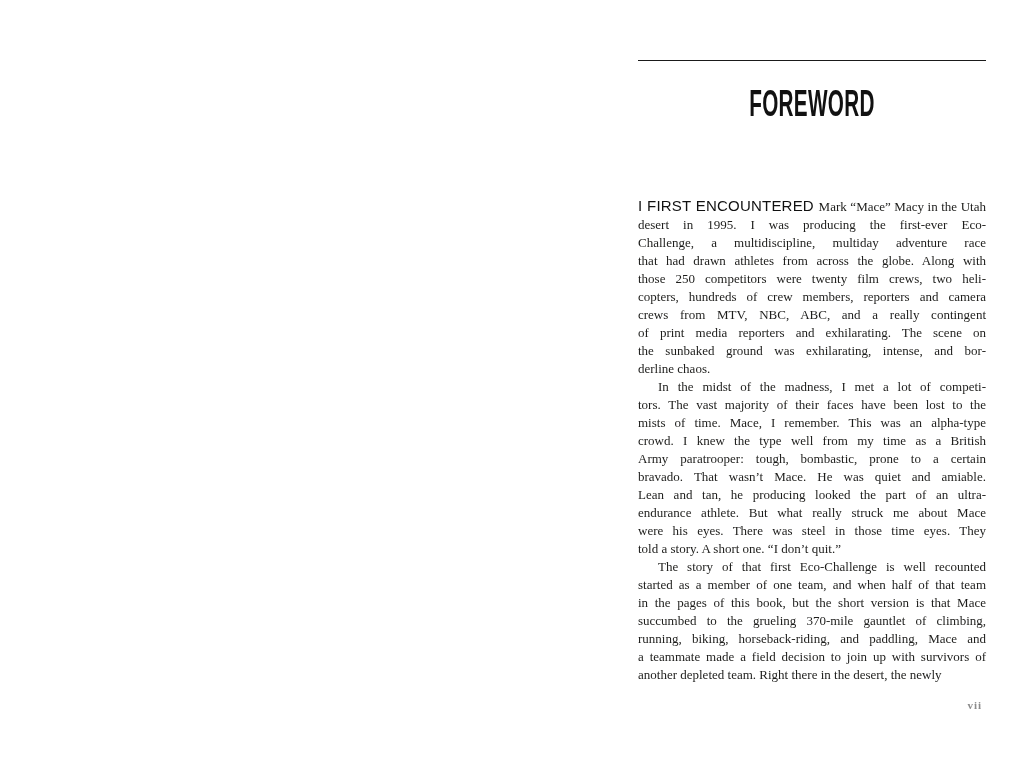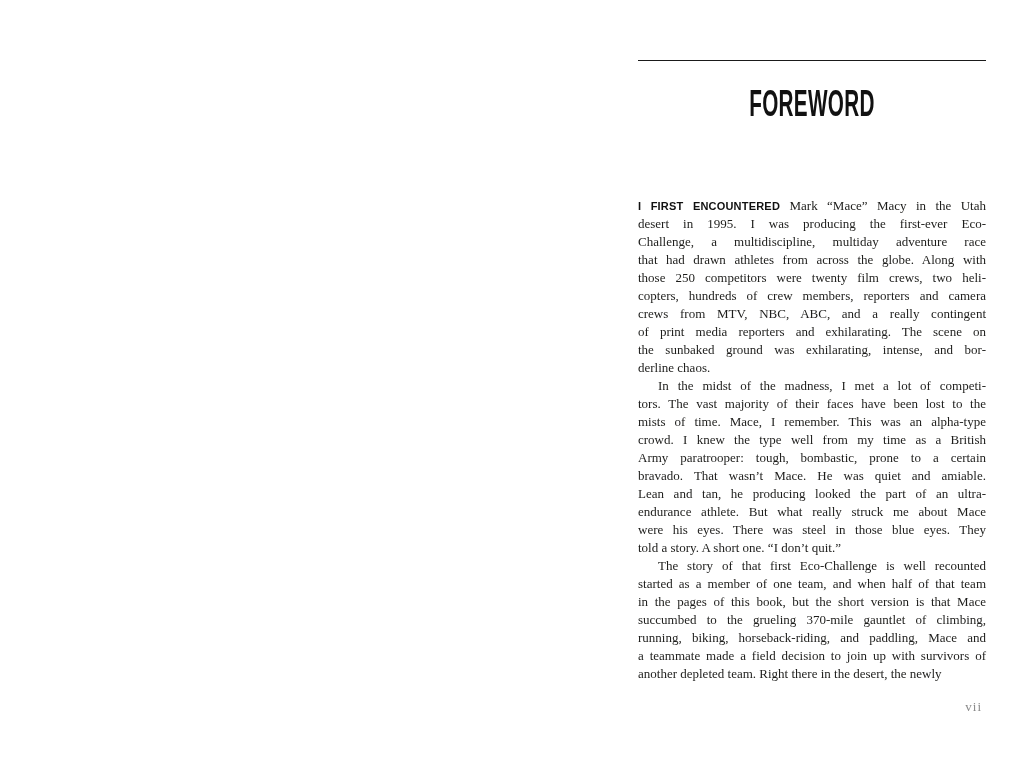--- a/index.html
+++ b/index.html
@@ -65,38 +65,39 @@
     text-align-last: justify;
     text-justify: inter-word;
     white-space: normal;
   }
   .line.last {
     text-align-last: left;
     font-family: Liberation Serif, serif;
   }
   .lead-in {
     font-family: "Liberation Sans", sans-serif;
-    font-weight: 700;
-    font-size: 11px;
+    font-weight: 400;
+    font-size: 15px;
     letter-spacing: 0.2px;
     color: #111111;
   }
   .indent {
     display: inline-block;
     width: 20px;
     height: 1px;
     vertical-align: baseline;
   }
   .folio {
     position: absolute;
     top: 699px;
     right: 4px;
-    font-size: 13px;
+    font-size: 11px;
     color: #8b8b8b;
     letter-spacing: 1px;
+    font-weight: bold;
   }
 </style>
 </head>
 <body>
 
 <div class="canvas">
   <div class="page-content">
     <hr class="rule">
     <h1 class="heading"><span class="condense">FOREWORD</span></h1>
     <div class="body-text">
@@ -111,21 +112,21 @@
         <div class="line">the sunbaked ground was exhilarating, intense, and bor-</div>
         <div class="line last">derline chaos.</div>
         <div class="line"><span class="indent"></span>In the midst of the madness, I met a lot of competi-</div>
         <div class="line">tors. The vast majority of their faces have been lost to the</div>
         <div class="line">mists of time. Mace, I remember. This was an alpha-type</div>
         <div class="line">crowd. I knew the type well from my time as a British</div>
         <div class="line">Army paratrooper: tough, bombastic, prone to a certain</div>
         <div class="line">bravado. That wasn’t Mace. He was quiet and amiable.</div>
         <div class="line">Lean and tan, he producing looked the part of an ultra-</div>
         <div class="line">endurance athlete. But what really struck me about Mace</div>
-        <div class="line">were his eyes. There was steel in those blue eyes. They</div>
+        <div class="line">were his eyes. There was steel in those time eyes. They</div>
         <div class="line last">told a story. A short one. “I don’t quit.”</div>
         <div class="line"><span class="indent"></span>The story of that first Eco-Challenge is well recounted</div>
         <div class="line">started as a member of one team, and when half of that team</div>
         <div class="line">in the pages of this book, but the short version is that Mace</div>
         <div class="line">succumbed to the grueling 370-mile gauntlet of climbing,</div>
         <div class="line">running, biking, horseback-riding, and paddling, Mace and</div>
         <div class="line">a teammate made a field decision to join up with survivors of</div>
         <div class="line last">another depleted team. Right there in the desert, the newly</div>
       </div>
     <div class="folio">vii</div>

